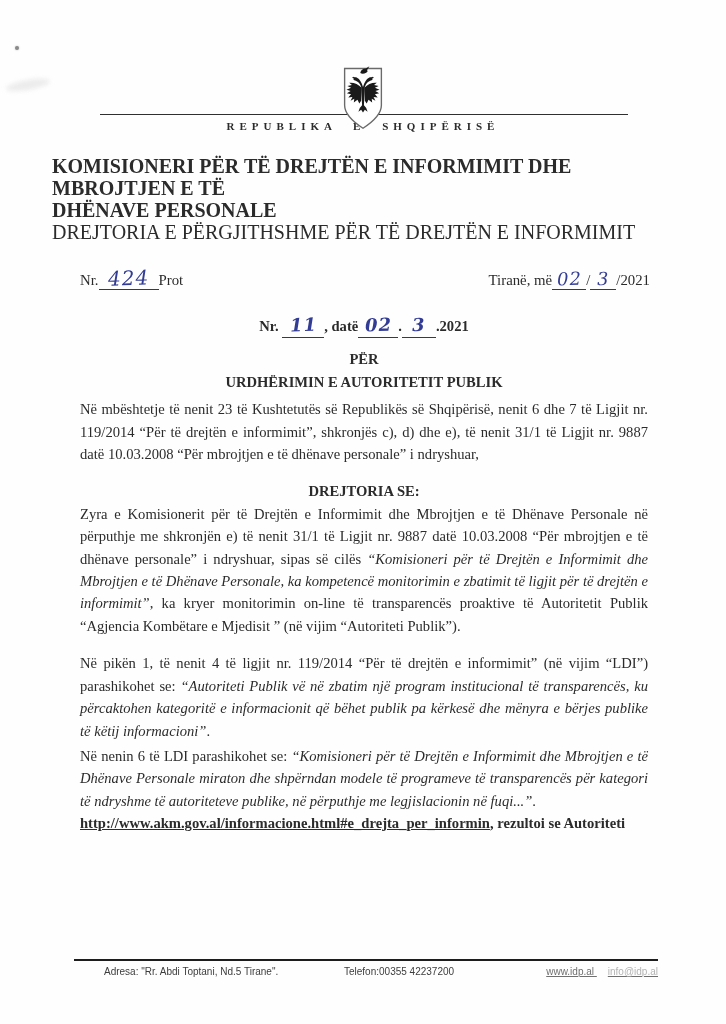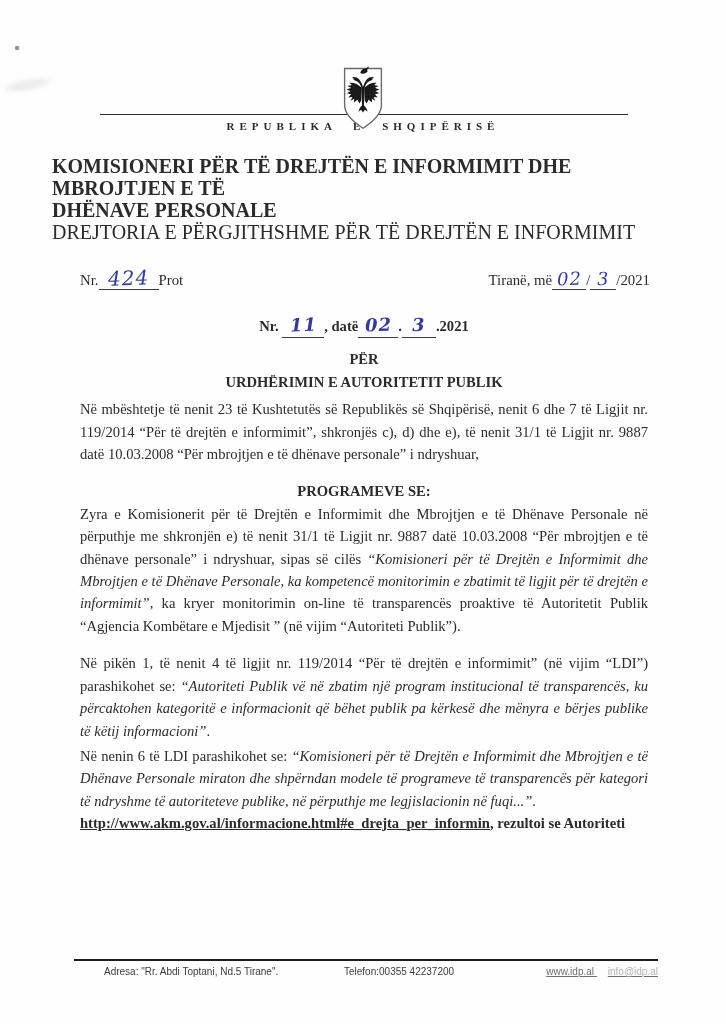--- a/index.html
+++ b/index.html
@@ -102,21 +102,21 @@
     <div class="center bold nrdate">
       <span>Nr.</span>
       <span class="uline" style="min-width:38px;"><span class="hw">11</span></span><span>, datë</span><span class="uline" style="min-width:36px;"><span class="hw">02</span></span><span>.</span><span class="uline" style="min-width:30px;"><span class="hw">3</span></span><span>.2021</span>
     </div>
 
     <div class="center bold per">PËR</div>
     <div class="center bold subject">URDHËRIMIN E AUTORITETIT PUBLIK</div>
 
     <div class="intro">Në mbështetje të nenit 23 të Kushtetutës së Republikës së Shqipërisë, nenit 6 dhe 7 të Ligjit nr. 119/2014 “Për të drejtën e informimit”, shkronjës c), d) dhe e), të nenit 31/1 të Ligjit nr. 9887 datë 10.03.2008 “Për mbrojtjen e të dhënave personale” i ndryshuar,</div>
 
-    <div class="center bold konstatova">PROGRAMEVE SE:</div>
+    <div class="center bold konstatova">DREJTORIA SE:</div>
 
     <div class="p1"><span>Zyra e Komisionerit për të Drejtën e Informimit dhe Mbrojtjen e të Dhënave Personale në përputhje me shkronjën e) të nenit 31/1 të Ligjit nr. 9887 datë 10.03.2008 “Për mbrojtjen e të dhënave personale” i ndryshuar, sipas së cilës </span><span class="it">“Komisioneri për të Drejtën e Informimit dhe Mbrojtjen e të Dhënave Personale, ka kompetencë monitorimin e zbatimit të ligjit për të drejtën e informimit”</span><span>, ka kryer monitorimin on-line të transparencës proaktive të Autoritetit Publik “Agjencia Kombëtare e Mjedisit ” (në vijim “Autoriteti Publik”).</span></div>
 
     <div class="p2"><span>Në pikën 1, të nenit 4 të ligjit nr. 119/2014 “Për të drejtën e informimit” (në vijim “LDI”) parashikohet se: </span><span class="it">“Autoriteti Publik vë në zbatim një program institucional të transparencës, ku përcaktohen kategoritë e informacionit që bëhet publik pa kërkesë dhe mënyra e bërjes publike të këtij informacioni”</span><span>.</span></div>
 
     <div class="p3"><span>Në nenin 6 të LDI parashikohet se: </span><span class="it">“Komisioneri për të Drejtën e Informimit dhe Mbrojtjen e të Dhënave Personale miraton dhe shpërndan modele të programeve të transparencës për kategori të ndryshme të autoriteteve publike, në përputhje me legjislacionin në fuqi...”</span><span>.</span></div>
 
 
     <div class="urlline"><span class="url">http://www.akm.gov.al/informacione.html#e_drejta_per_informin</span><span>, rezultoi se Autoriteti</span></div>
 

